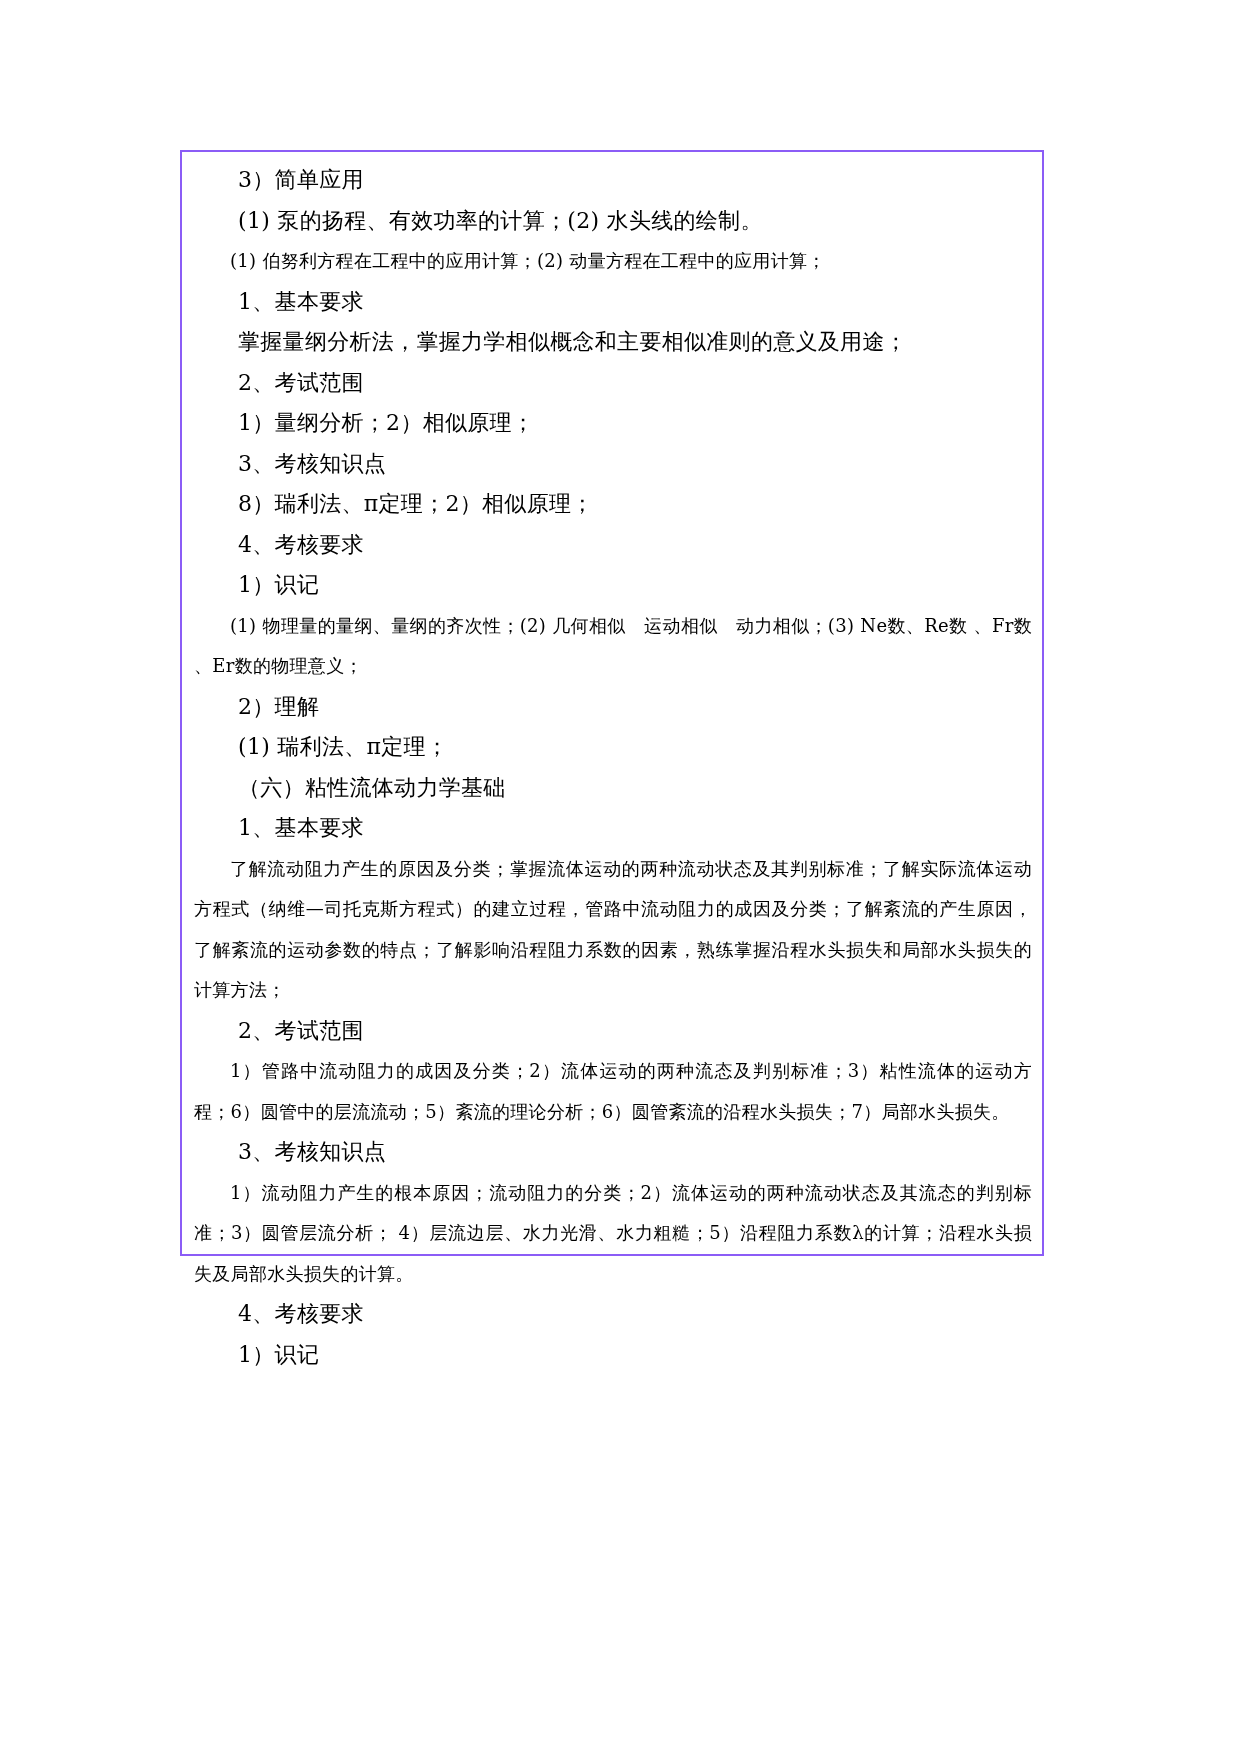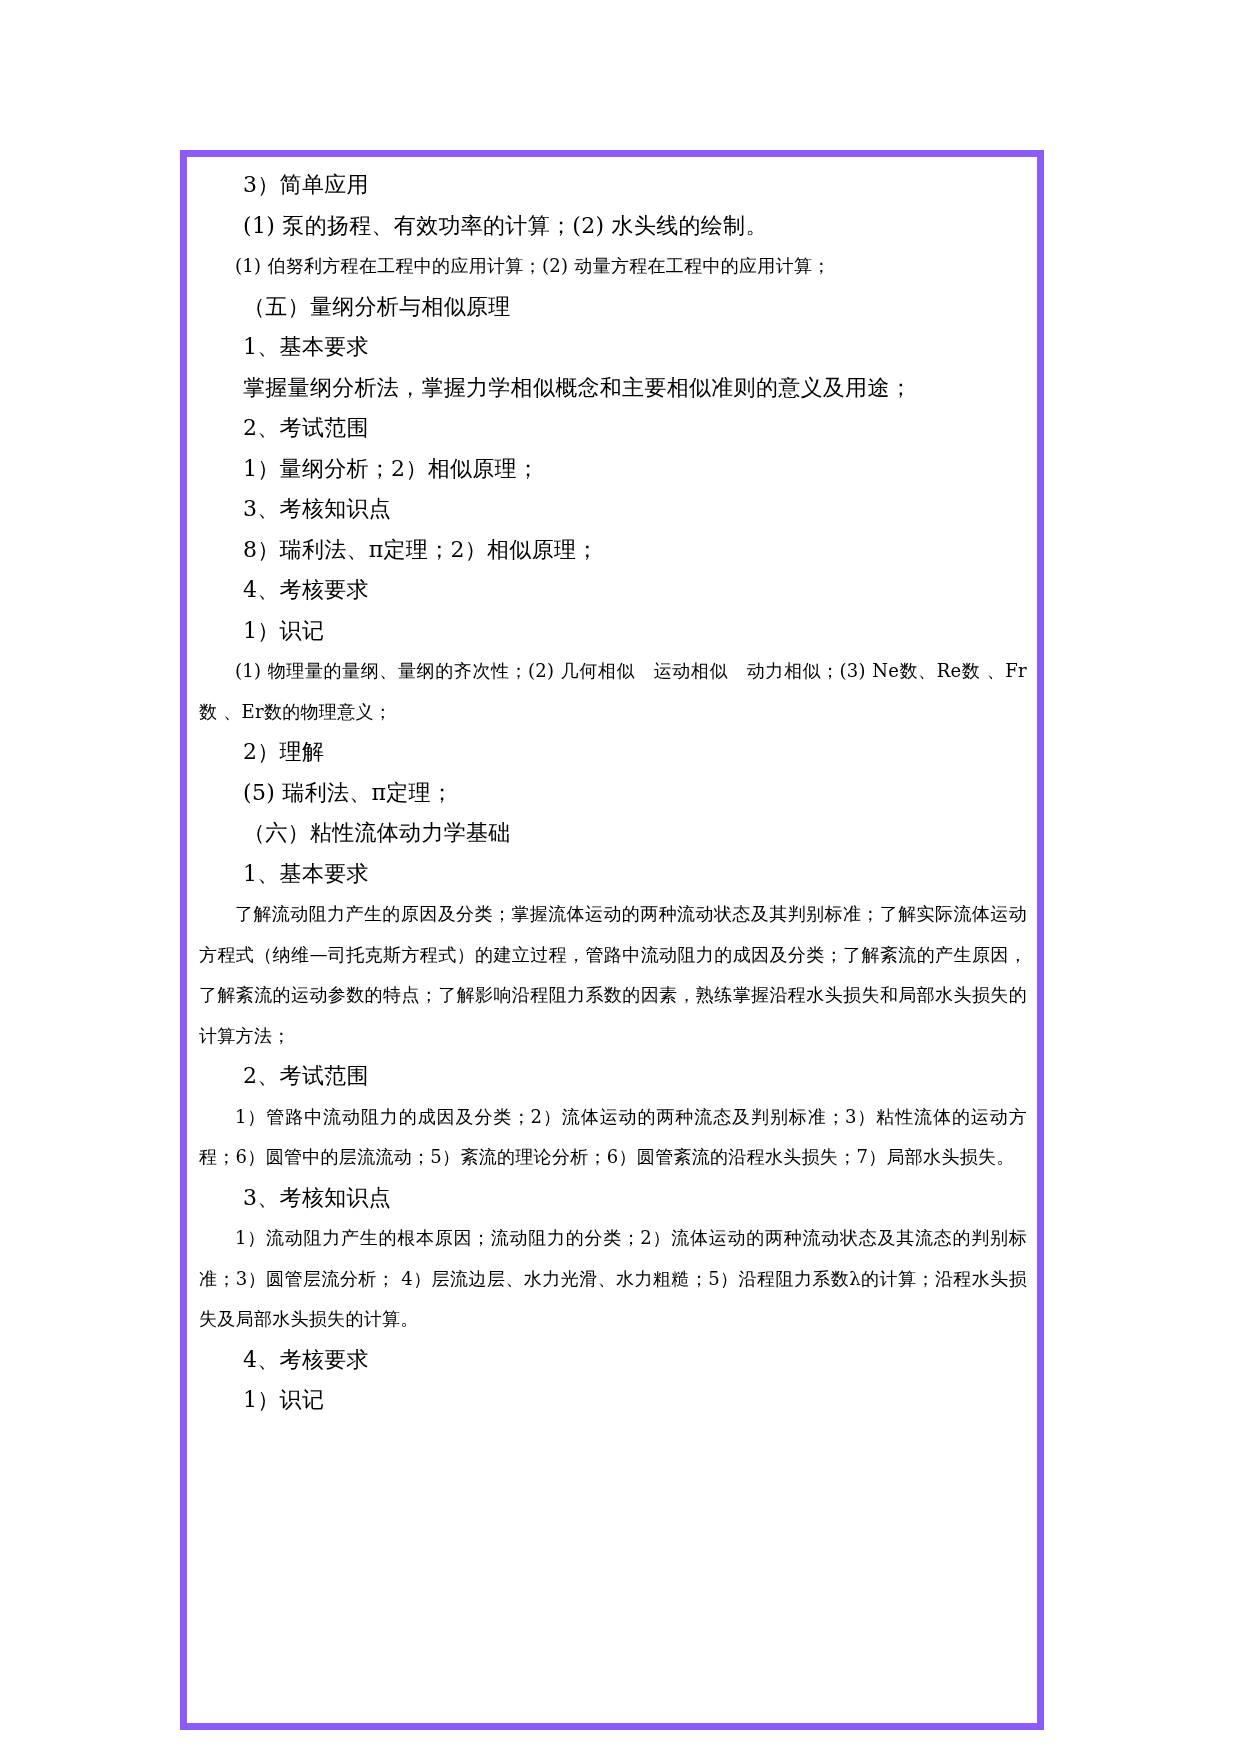--- a/index.html
+++ b/index.html
@@ -13,22 +13,22 @@
       position: relative;
       overflow: hidden;
       font-family: "DejaVu Serif", "Liberation Serif", serif;
       color: #000000;
     }
     .frame {
       position: absolute;
       left: 180px;
       top: 150px;
       width: 864px;
-      height: 1580px;
-      border: 7px solid #8b5cf6;
+      height: 1106px;
+      border: 2px solid #8b5cf6;
       box-sizing: border-box;
     }
     .content {
       position: absolute;
       left: 12px;
       top: 8px;
       right: 10px;
     }
     .line {
       font-size: 22px;
@@ -48,32 +48,31 @@
     .section { padding-left: 2em; }
   </style>
 </head>
 <body>
 
 <div class="frame">
   <div class="content">
     <div class="line indent">3）简单应用</div>
     <div class="line indent">(1) 泵的扬程、有效功率的计算；(2) 水头线的绘制。</div>
     <div class="para">(1) 伯努利方程在工程中的应用计算；(2) 动量方程在工程中的应用计算；</div>
-    <div class="line section">（五）量纲分析与相似原理</div>
     <div class="line indent">1、基本要求</div>
     <div class="line indent">掌握量纲分析法，掌握力学相似概念和主要相似准则的意义及用途；</div>
     <div class="line indent">2、考试范围</div>
     <div class="line indent">1）量纲分析；2）相似原理；</div>
     <div class="line indent">3、考核知识点</div>
     <div class="line indent">8）瑞利法、π定理；2）相似原理；</div>
     <div class="line indent">4、考核要求</div>
     <div class="line indent">1）识记</div>
     <div class="para">(1) 物理量的量纲、量纲的齐次性；(2) 几何相似　运动相似　动力相似；(3) Ne数、Re数 、Fr数 、Er数的物理意义；</div>
     <div class="line indent">2）理解</div>
-    <div class="line indent">(5) 瑞利法、π定理；</div>
+    <div class="line indent">(1) 瑞利法、π定理；</div>
     <div class="line section">（六）粘性流体动力学基础</div>
     <div class="line indent">1、基本要求</div>
     <div class="para">了解流动阻力产生的原因及分类；掌握流体运动的两种流动状态及其判别标准；了解实际流体运动方程式（纳维—司托克斯方程式）的建立过程，管路中流动阻力的成因及分类；了解紊流的产生原因，了解紊流的运动参数的特点；了解影响沿程阻力系数的因素，熟练掌握沿程水头损失和局部水头损失的计算方法；</div>
     <div class="line indent">2、考试范围</div>
     <div class="para">1）管路中流动阻力的成因及分类；2）流体运动的两种流态及判别标准；3）粘性流体的运动方程；6）圆管中的层流流动；5）紊流的理论分析；6）圆管紊流的沿程水头损失；7）局部水头损失。</div>
     <div class="line indent">3、考核知识点</div>
     <div class="para">1）流动阻力产生的根本原因；流动阻力的分类；2）流体运动的两种流动状态及其流态的判别标准；3）圆管层流分析； 4）层流边层、水力光滑、水力粗糙；5）沿程阻力系数λ的计算；沿程水头损失及局部水头损失的计算。</div>
     <div class="line indent">4、考核要求</div>
     <div class="line indent">1）识记</div>
   </div>

